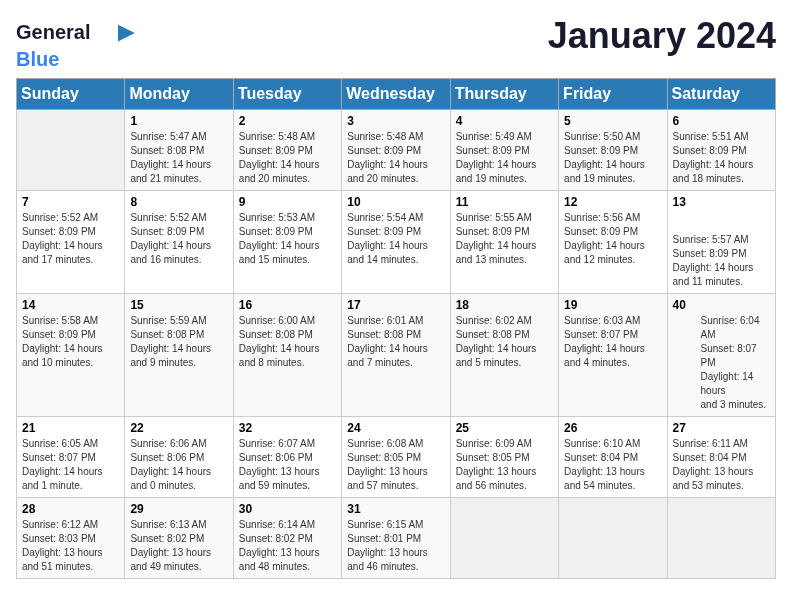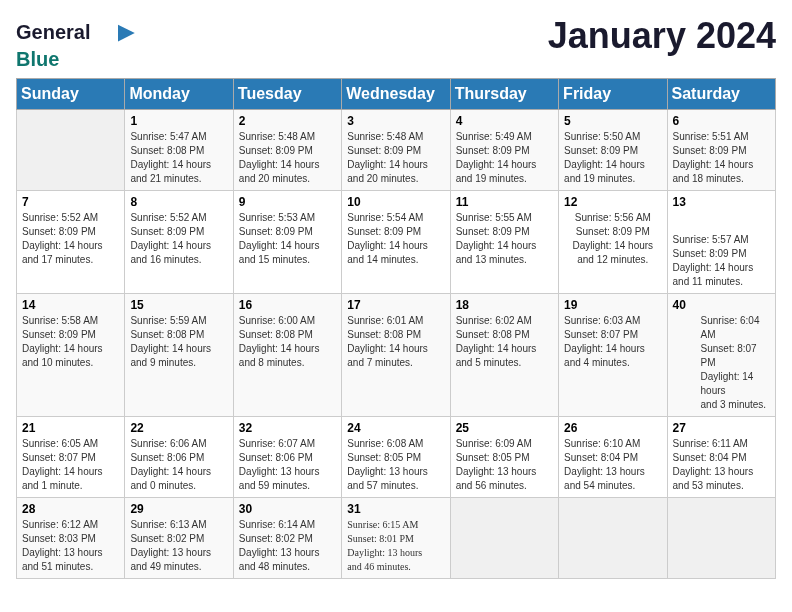--- a/index.html
+++ b/index.html
@@ -21,21 +21,21 @@
       flex-direction: column;
       align-items: flex-start;
     }
     .logo-text {
       font-size: 20px;
       font-weight: bold;
       color: #1a1a2e;
       line-height: 1.1;
     }
     .logo-blue {
-      color: #0f766e;
+      color: #3b82f6;
     }
     .title-section {
       text-align: right;
     }
     .main-title {
       font-size: 36px;
       font-weight: bold;
       color: #1a1a2e;
       line-height: 1.1;
     }
@@ -188,21 +188,21 @@
         </td>
         <td>
           <span class="day-number">11</span>
           <div class="day-info" style="white-space: pre-line;">Sunrise: 5:55 AM
 Sunset: 8:09 PM
 Daylight: 14 hours
 and 13 minutes.</div>
         </td>
         <td>
           <span class="day-number">12</span>
-          <div class="day-info" style="white-space: pre-line; text-align: center;">Sunrise: 5:56 AM
+          <div class="day-info" style="white-space: pre-line;">Sunrise: 5:56 AM
 Sunset: 8:09 PM
 Daylight: 14 hours
 and 12 minutes.</div>
         </td>
         <td>
           <span class="day-number">13</span>
           <div class="day-info" style="white-space: pre-line; margin-top: 24px;">Sunrise: 5:57 AM
 Sunset: 8:09 PM
 Daylight: 14 hours
 and 11 minutes.</div>
@@ -327,21 +327,21 @@
         </td>
         <td>
           <span class="day-number">30</span>
           <div class="day-info" style="white-space: pre-line;">Sunrise: 6:14 AM
 Sunset: 8:02 PM
 Daylight: 13 hours
 and 48 minutes.</div>
         </td>
         <td>
           <span class="day-number">31</span>
-          <div class="day-info" style="white-space: pre-line; font-family: Liberation Serif, serif;">Sunrise: 6:15 AM
+          <div class="day-info" style="white-space: pre-line;">Sunrise: 6:15 AM
 Sunset: 8:01 PM
 Daylight: 13 hours
 and 46 minutes.</div>
         </td>
         <td class="empty-cell"></td>
         <td class="empty-cell"></td>
         <td class="empty-cell"></td>
       </tr>
     </tbody>
 </table>

